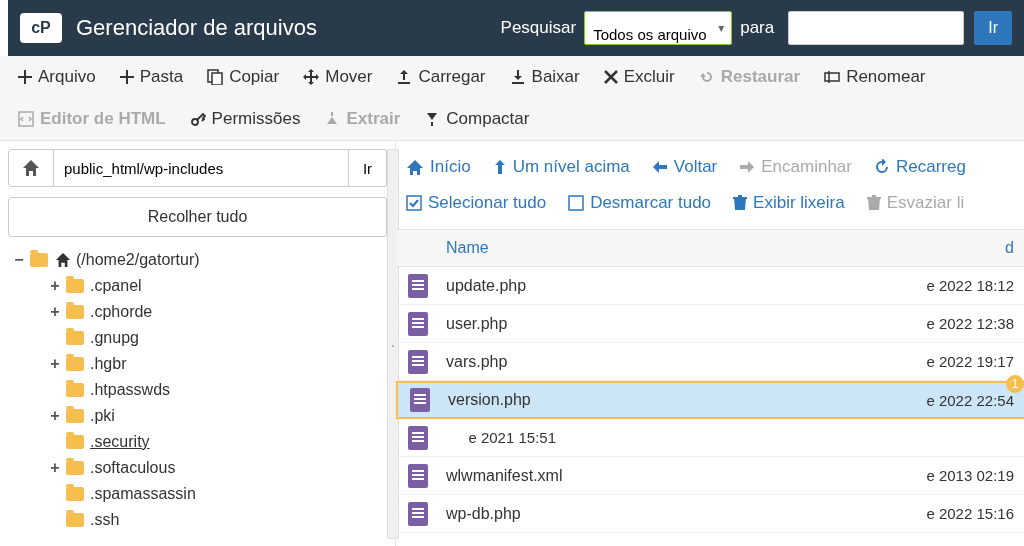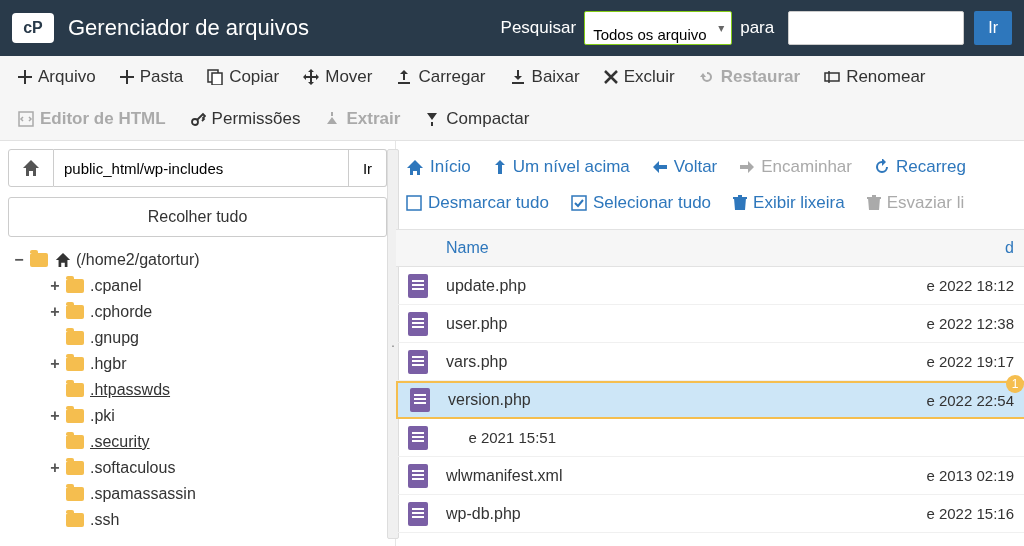--- a/index.html
+++ b/index.html
@@ -1,18 +1,18 @@
 <!DOCTYPE html>
 <html><head>
 <meta charset="utf-8">
 <style>
 * { margin: 0; padding: 0; box-sizing: border-box; font-family: -apple-system, BlinkMacSystemFont, "Segoe UI", Arial, sans-serif; }
 body { width: 1024px; height: 546px; overflow: hidden; background: #fff; font-size: 15px; color: #333; }
 
-.header { background: #293a4a; color: #fff; height: 56px; display: flex; align-items: center; padding: 0 12px; }
+.header { background: #293a4a; color: #fff; height: 56px; display: flex; align-items: center; padding: 0 12px; margin-left: 8px; }
 .logo { width: 42px; height: 30px; background: #fff; color: #293a4a; border-radius: 4px; display: flex; align-items: center; justify-content: center; font-weight: bold; margin-right: 14px; font-size: 16px; }
 .header-title { font-size: 22px; color: #fff; flex: 1; }
 .search-label { margin: 0 8px; font-size: 17px; }
 .search-select { height: 34px; background: #fff; border: 1px solid #84cc16; border-radius: 2px; padding: 12px 24px 0 8px; font-size: 15px; width: 148px; appearance: none; }
 .select-wrap { position: relative; display: inline-block; }
 .select-wrap::after { content: "▾"; position: absolute; right: 8px; top: 50%; transform: translateY(-50%); color: #666; pointer-events: none; font-size: 12px; }
 .search-input { height: 34px; width: 176px; border: 1px solid #ccc; border-radius: 2px; padding: 0 8px; font-size: 15px; margin-left: 6px; }
 .go-btn { height: 34px; background: #2e77bc; color: #fff; border: none; padding: 0 14px; margin-left: 10px; font-size: 16px; border-radius: 2px; cursor: pointer; }
 
 .toolbar { background: #f6f6f6; border-bottom: 1px solid #e2e2e2; }
@@ -231,21 +231,21 @@
           <div class="tree-node" style="padding-left: 40px;">
             <span class="tree-toggle empty">+</span>
             <span class="folder-icon"></span>
             <span>.gnupg</span>
           </div>
           <div class="tree-node" style="padding-left: 40px;">
             <span class="tree-toggle">+</span>
             <span class="folder-icon"></span>
             <span>.hgbr</span>
           </div>
-          <div class="tree-node" style="padding-left: 40px; text-decoration: underline;">
+          <div class="tree-node" style="padding-left: 40px;">
             <span class="tree-toggle empty">+</span>
             <span class="folder-icon"></span>
             <span>.htpasswds</span>
           </div>
           <div class="tree-node" style="padding-left: 40px;">
             <span class="tree-toggle">+</span>
             <span class="folder-icon"></span>
             <span>.pki</span>
           </div>
           <div class="tree-node" style="padding-left: 40px; text-decoration: underline;">
@@ -315,32 +315,32 @@
               </svg>
             </span>
             <span>Recarreg</span>
           </div>
         </div>
       <div class="ct-row" id="ct-row2">
           <div class="ct-item blue">
             <span class="ic">
               <svg width="16" height="16">
                 <rect x="1" y="1" width="14" height="14" fill="none" stroke="#2e77bc" stroke-width="1.5"></rect>
-              </svg>
-            </span>
-            <span>Desmarcar tudo</span>
+                <path d="M4 8l3 3 5-6" stroke="#2e77bc" stroke-width="2" fill="none"></path>
+              </svg>
+            </span>
+            <span>Selecionar tudo</span>
           </div>
           <div class="ct-item blue">
             <span class="ic">
               <svg width="16" height="16">
                 <rect x="1" y="1" width="14" height="14" fill="none" stroke="#2e77bc" stroke-width="1.5"></rect>
-                <path d="M4 8l3 3 5-6" stroke="#2e77bc" stroke-width="2" fill="none"></path>
-              </svg>
-            </span>
-            <span>Selecionar tudo</span>
+              </svg>
+            </span>
+            <span>Desmarcar tudo</span>
           </div>
           <div class="ct-item blue">
             <span class="ic">
               <svg width="14" height="16">
                 <path d="M1 3h12l-1 12H2z M5 0h4v2H5z M0 2h14v2H0z" fill="#2e77bc"></path>
               </svg>
             </span>
             <span>Exibir lixeira</span>
           </div>
           <div class="ct-item gray">

